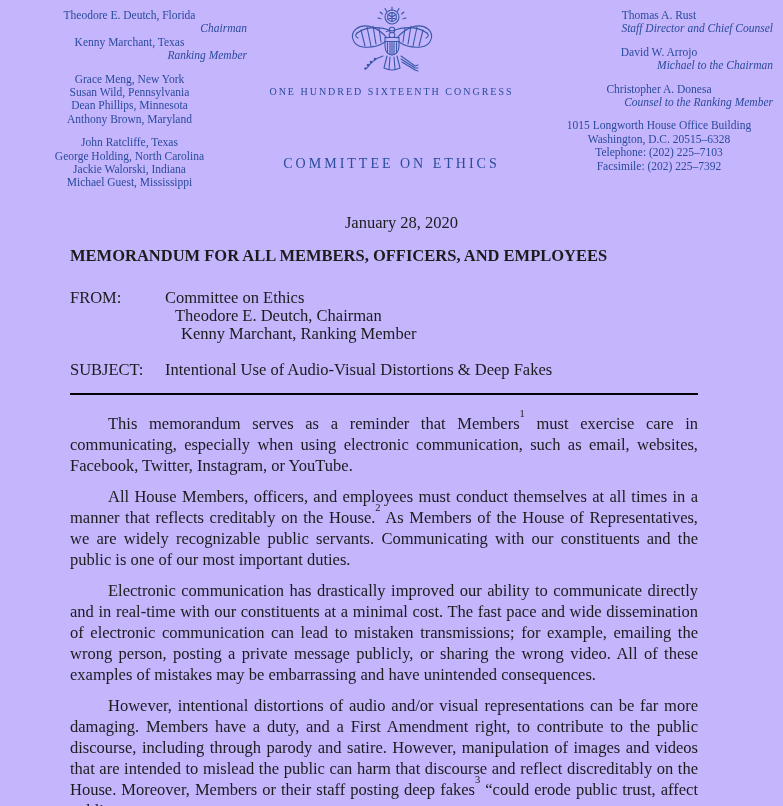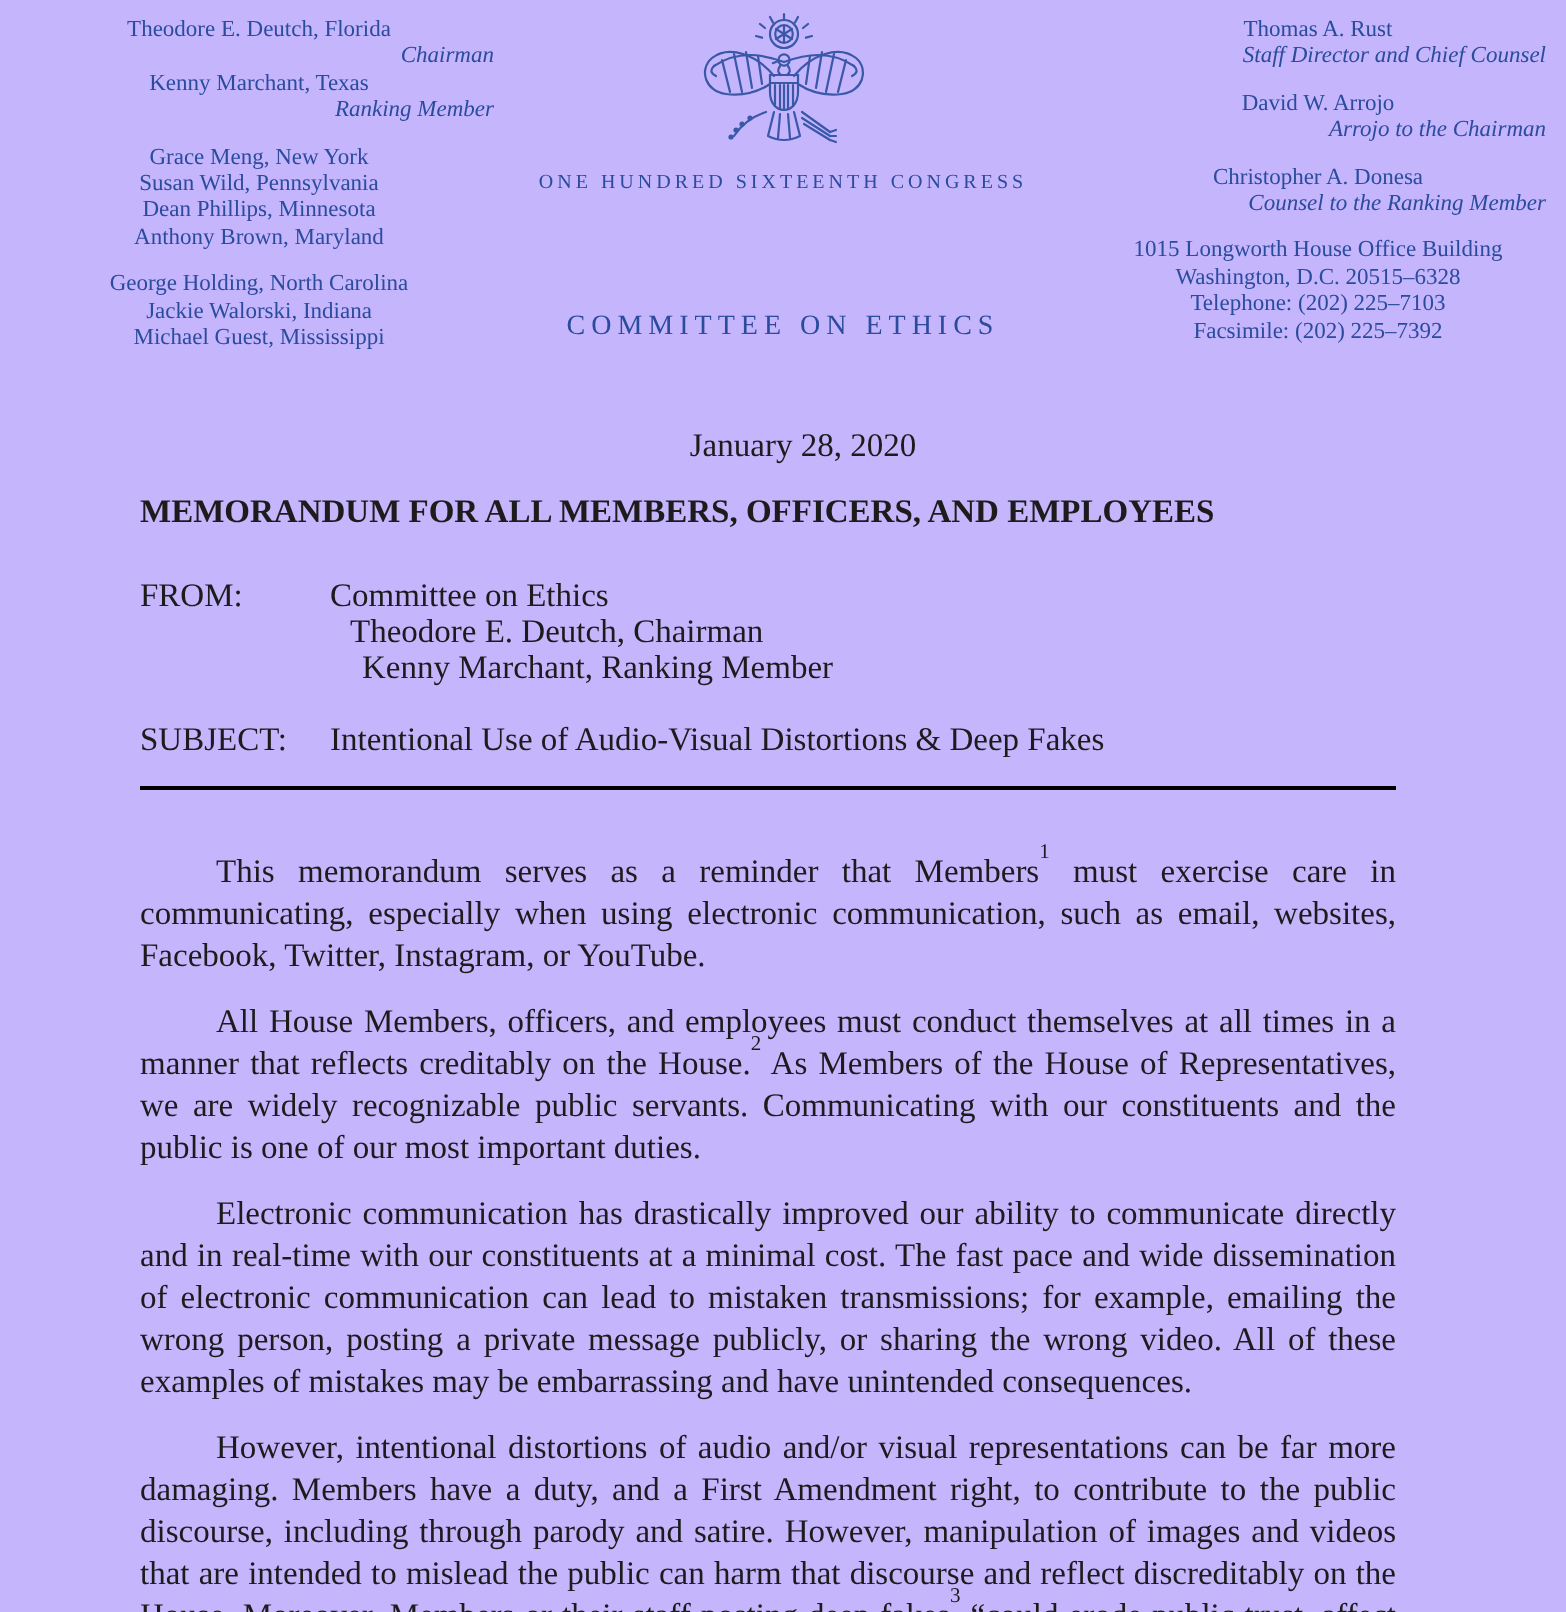--- a/index.html
+++ b/index.html
@@ -42,21 +42,21 @@
   .subject-row { position:absolute; top:360px; left:70px; display:flex; font-size:16.5px; }
   .memo-label { width:95px; flex:0 0 95px; }
   .ind1 { padding-left:10px; }
   .ind2 { padding-left:16px; }
   .rule { position:absolute; top:393px; left:70px; width:628px; height:2px; background:#000; }
   
   .body-text {
     position:absolute; top:413px; left:70px; width:628px;
     font-size:16.5px; line-height:21px; text-align:justify;
   }
-  .body-text p { margin:12px 0 10px 0; text-indent:38px; }
+  .body-text p { margin:0 0 10px 0; text-indent:38px; }
   sup.fnref { font-size:10.5px; line-height:0; position:relative; top:-6px; }
   .seal-svg { display:block; }
 </style>
 </head>
 <body>
 
 <div class="page">
 
   <div class="side-col left-col">
     <div class="group">
@@ -65,20 +65,21 @@
       <div>Kenny Marchant, Texas</div>
       <div class="it">Ranking Member</div>
     </div>
     <div class="group">
       <div>Grace Meng, New York</div>
       <div>Susan Wild, Pennsylvania</div>
       <div>Dean Phillips, Minnesota</div>
       <div>Anthony Brown, Maryland</div>
     </div>
     <div class="group">
+      <div>John Ratcliffe, Texas</div>
       <div>George Holding, North Carolina</div>
       <div>Jackie Walorski, Indiana</div>
       <div>Michael Guest, Mississippi</div>
     </div>
   </div>
 
   <div class="seal-wrap">
     <svg class="seal-svg" width="94" height="74" viewBox="0 0 94 74" aria-hidden="true">
       <g fill="none" stroke="#3a57a8" stroke-width="1.1" stroke-linecap="round">
 
@@ -121,21 +122,21 @@
   <div class="congress">ONE HUNDRED SIXTEENTH CONGRESS</div>
   <div class="committee">COMMITTEE ON ETHICS</div>
 
   <div class="side-col right-col">
     <div class="group">
       <div>Thomas A. Rust</div>
       <div class="it">Staff Director and Chief Counsel</div>
     </div>
     <div class="group">
       <div>David W. Arrojo</div>
-      <div class="it">Arrojo to the Chairman</div>
+      <div class="it">Michael to the Chairman</div>
     </div>
     <div class="group">
       <div>Christopher A. Donesa</div>
       <div class="it">Counsel to the Ranking Member</div>
     </div>
     <div class="group">
       <div>1015 Longworth House Office Building</div>
       <div>Washington, D.C. 20515–6328</div>
       <div>Telephone: (202) 225–7103</div>
       <div>Facsimile: (202) 225–7392</div>

